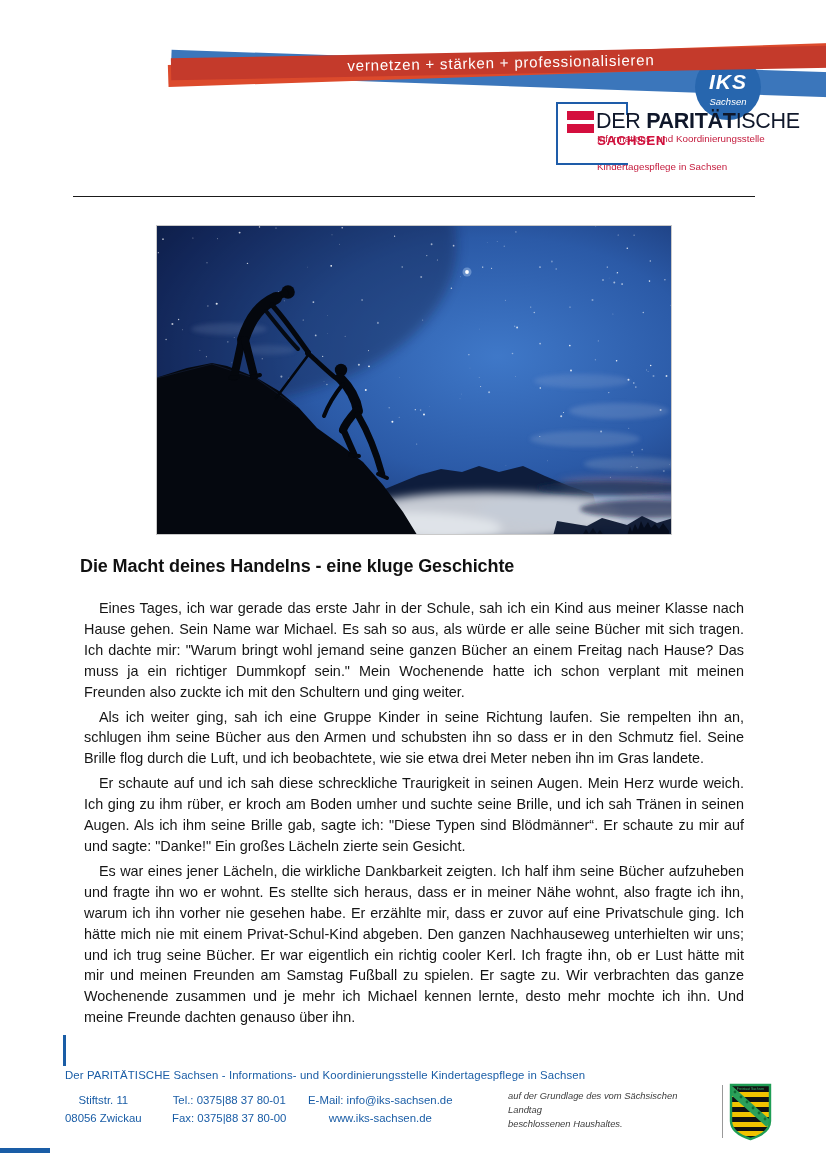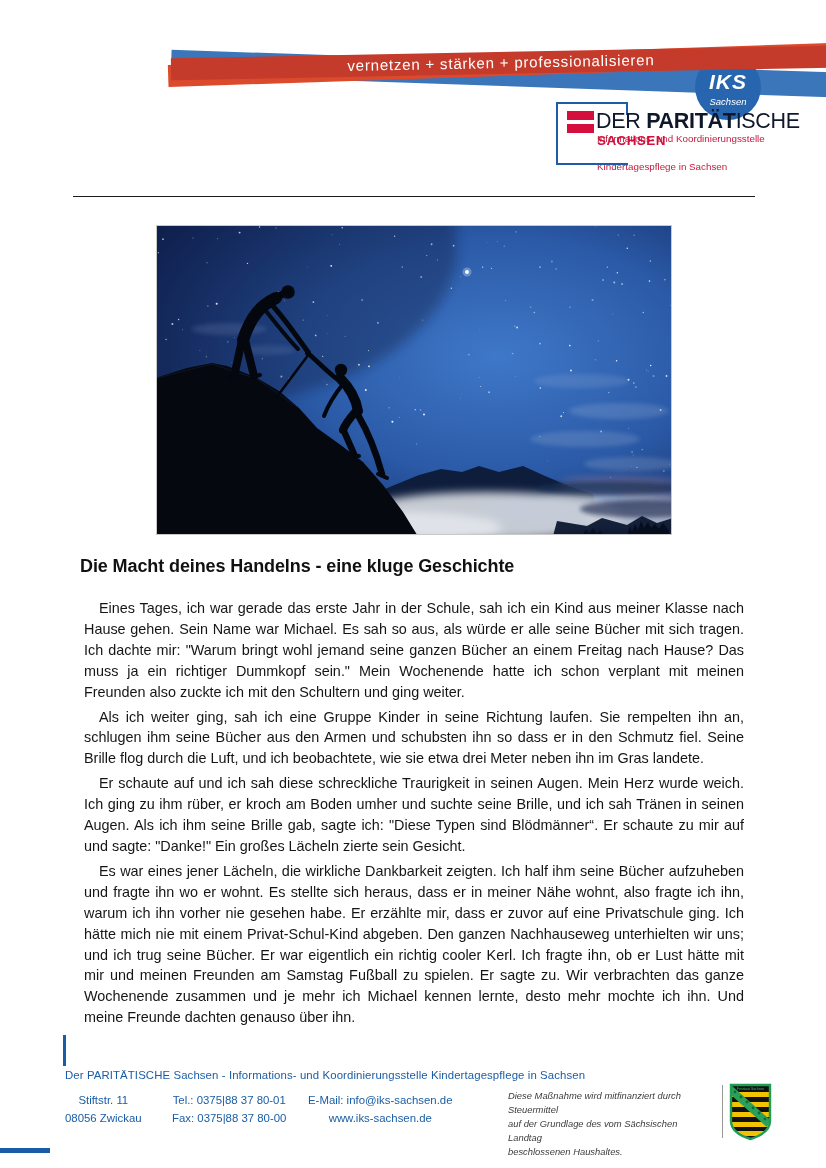--- a/index.html
+++ b/index.html
@@ -381,21 +381,20 @@
       <div>Fax: 0375|88 37 80-00</div>
     </div>
     <div class="f-col f-col3">
       <div>E-Mail: info@iks-sachsen.de</div>
       <div>www.iks-sachsen.de</div>
     </div>
 
     <div class="f-bottomline"></div>
 
     <div class="f-funding">
-      <div>Diese Maßnahme wird mitfinanziert durch Steuermittel</div>
       <div>auf der Grundlage des vom Sächsischen Landtag</div>
       <div>beschlossenen Haushaltes.</div>
     </div>
 
     <div class="f-sep"></div>
 
     <div class="f-shield">
       <svg width="43" height="58" viewBox="0 0 43 58">
         <defs>
           <clipPath id="shc">

